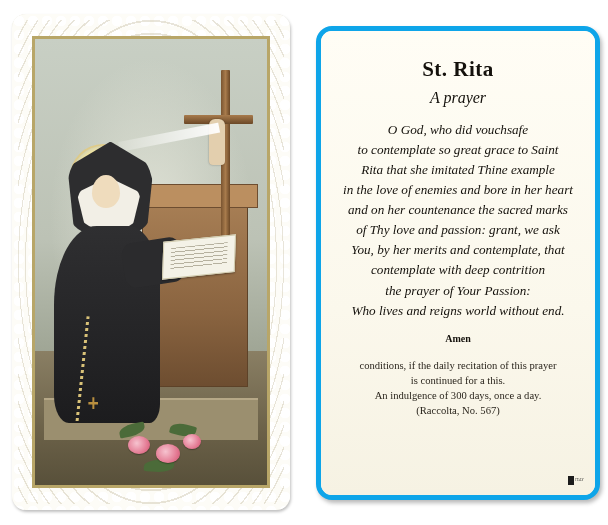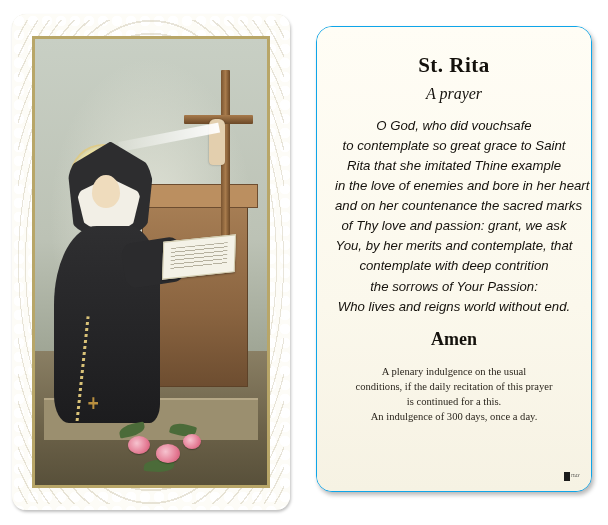--- a/index.html
+++ b/index.html
@@ -279,21 +279,21 @@
   .leaf.l3 { left: 47%; bottom: 3%; transform: rotate(4deg); width: 30px; }
 
   
   .card-right {
     position: absolute;
     left: 316px;
     top: 26px;
     width: 274px;
     height: 464px;
     background: #fffdf4;
-    border: 1px solid #0ea5e9;
+    border: 5px solid #0ea5e9;
     border-radius: 16px;
     box-shadow: 2px 3px 4px rgba(0,0,0,0.28);
     overflow: hidden;
   }
   .card-right .paper {
     position: absolute;
     inset: 0;
     background: linear-gradient(180deg, #fffdf5 0%, #fbf8ec 60%, #f6f2e3 100%);
   }
   .content {
@@ -309,31 +309,31 @@
     letter-spacing: 0.5px;
     margin: 0 0 2px 0;
   }
   .subtitle {
     font-family: "Liberation Serif", serif;
     font-style: italic;
     font-size: 16px;
     margin: 7px 0 13px 0;
   }
   .prayer {
-    font-family: Liberation Sans, sans-serif;
+    font-family: Liberation Serif, serif;
     font-style: italic;
     font-size: 13.2px;
     line-height: 1.52;
     margin: 0;
   }
   .prayer div { white-space: nowrap; }
   .amen {
     font-family: "Liberation Serif", serif;
     font-weight: bold;
-    font-size: 18px;
+    font-size: 10px;
     margin-top: 12px;
     margin-bottom: 14px;
   }
   .note {
     font-family: "Liberation Serif", serif;
     font-size: 10.6px;
     line-height: 1.42;
     color: #241f17;
   }
   .note div { white-space: nowrap; }
@@ -415,31 +415,31 @@
 
       <div class="prayer">
         <div>O God, who did vouchsafe</div>
         <div>to contemplate so great grace to Saint</div>
         <div>Rita that she imitated Thine example</div>
         <div>in the love of enemies and bore in her heart</div>
         <div>and on her countenance the sacred marks</div>
         <div>of Thy love and passion: grant, we ask</div>
         <div>You, by her merits and contemplate, that</div>
         <div>contemplate with deep contrition</div>
-        <div>the sorrows of Your Passion:</div>
+        <div>the prayer of Your Passion:</div>
         <div>Who lives and reigns world without end.</div>
       </div>
 
       <div class="amen">Amen</div>
 
       <div class="note">
-        <div>A plenary indulgence on the usual</div>
         <div>conditions, if the daily recitation of this prayer</div>
         <div>is continued for a this.</div>
         <div>An indulgence of 300 days, once a day.</div>
+        <div>(Raccolta, No. 567)</div>
       </div>
     </div>
 
     <div class="imprint">
       <span class="blk"></span>
       <span class="mini">ITALY</span>
     </div>
   </div>
 
 </div>

